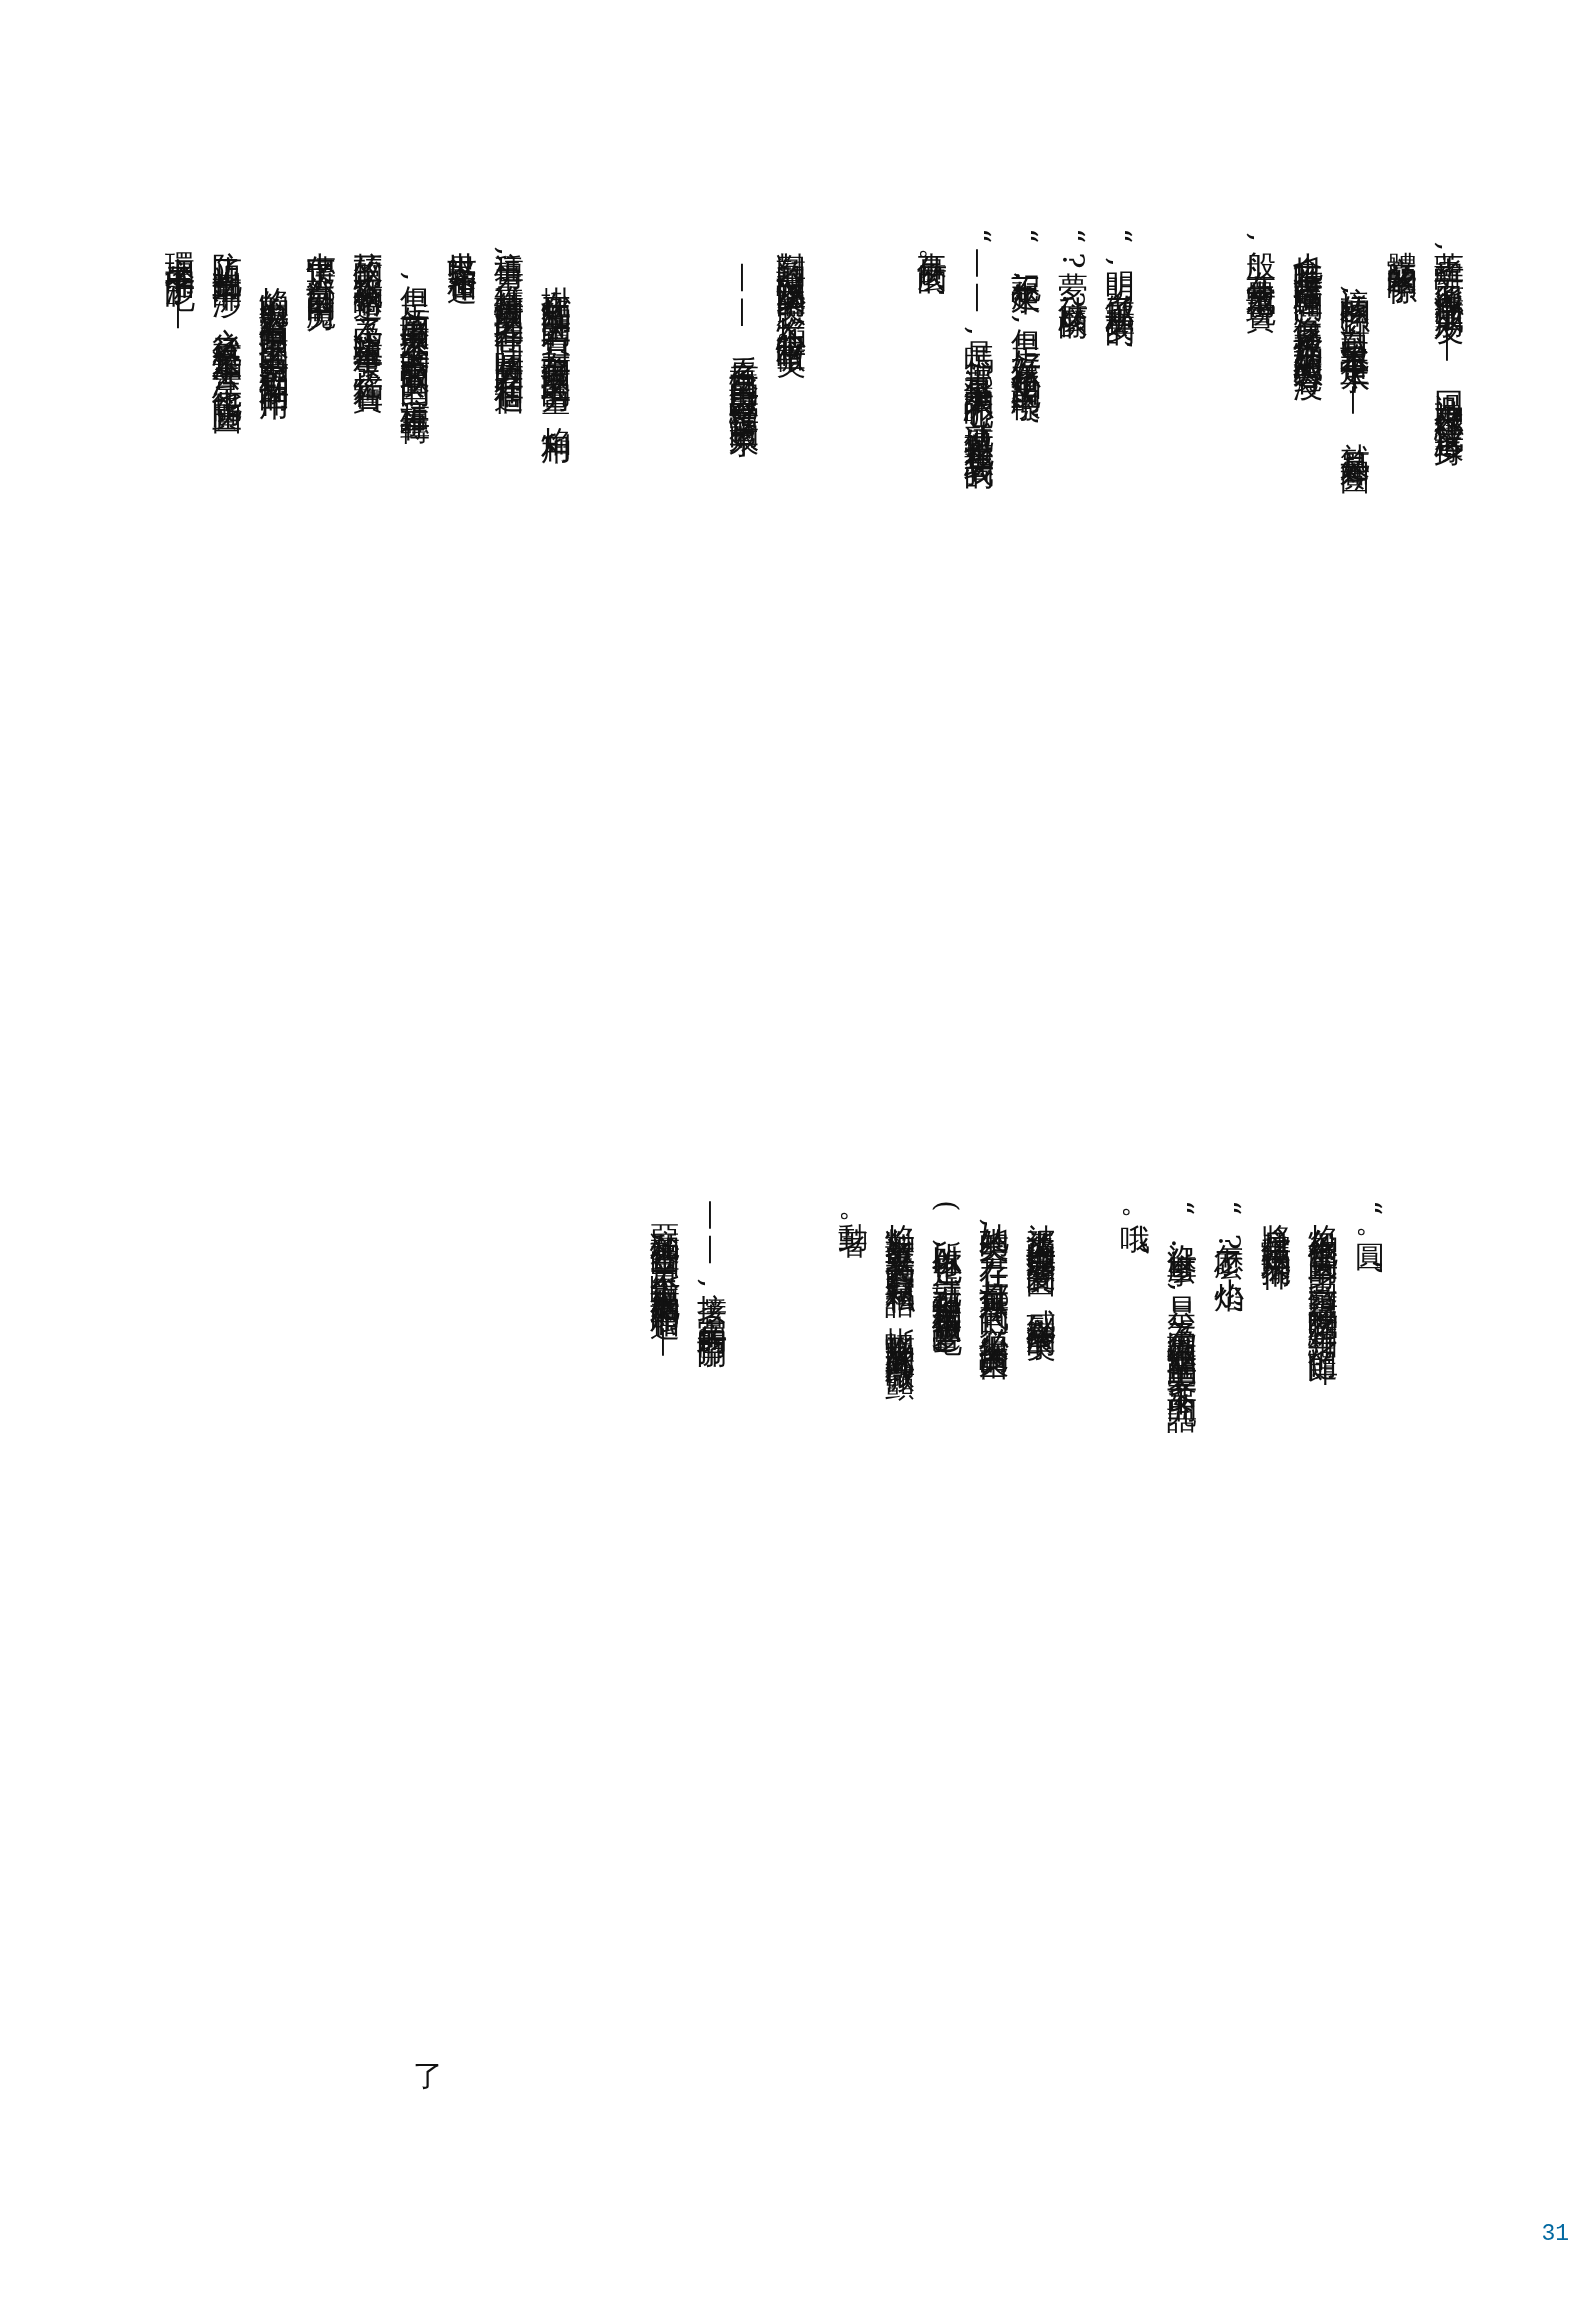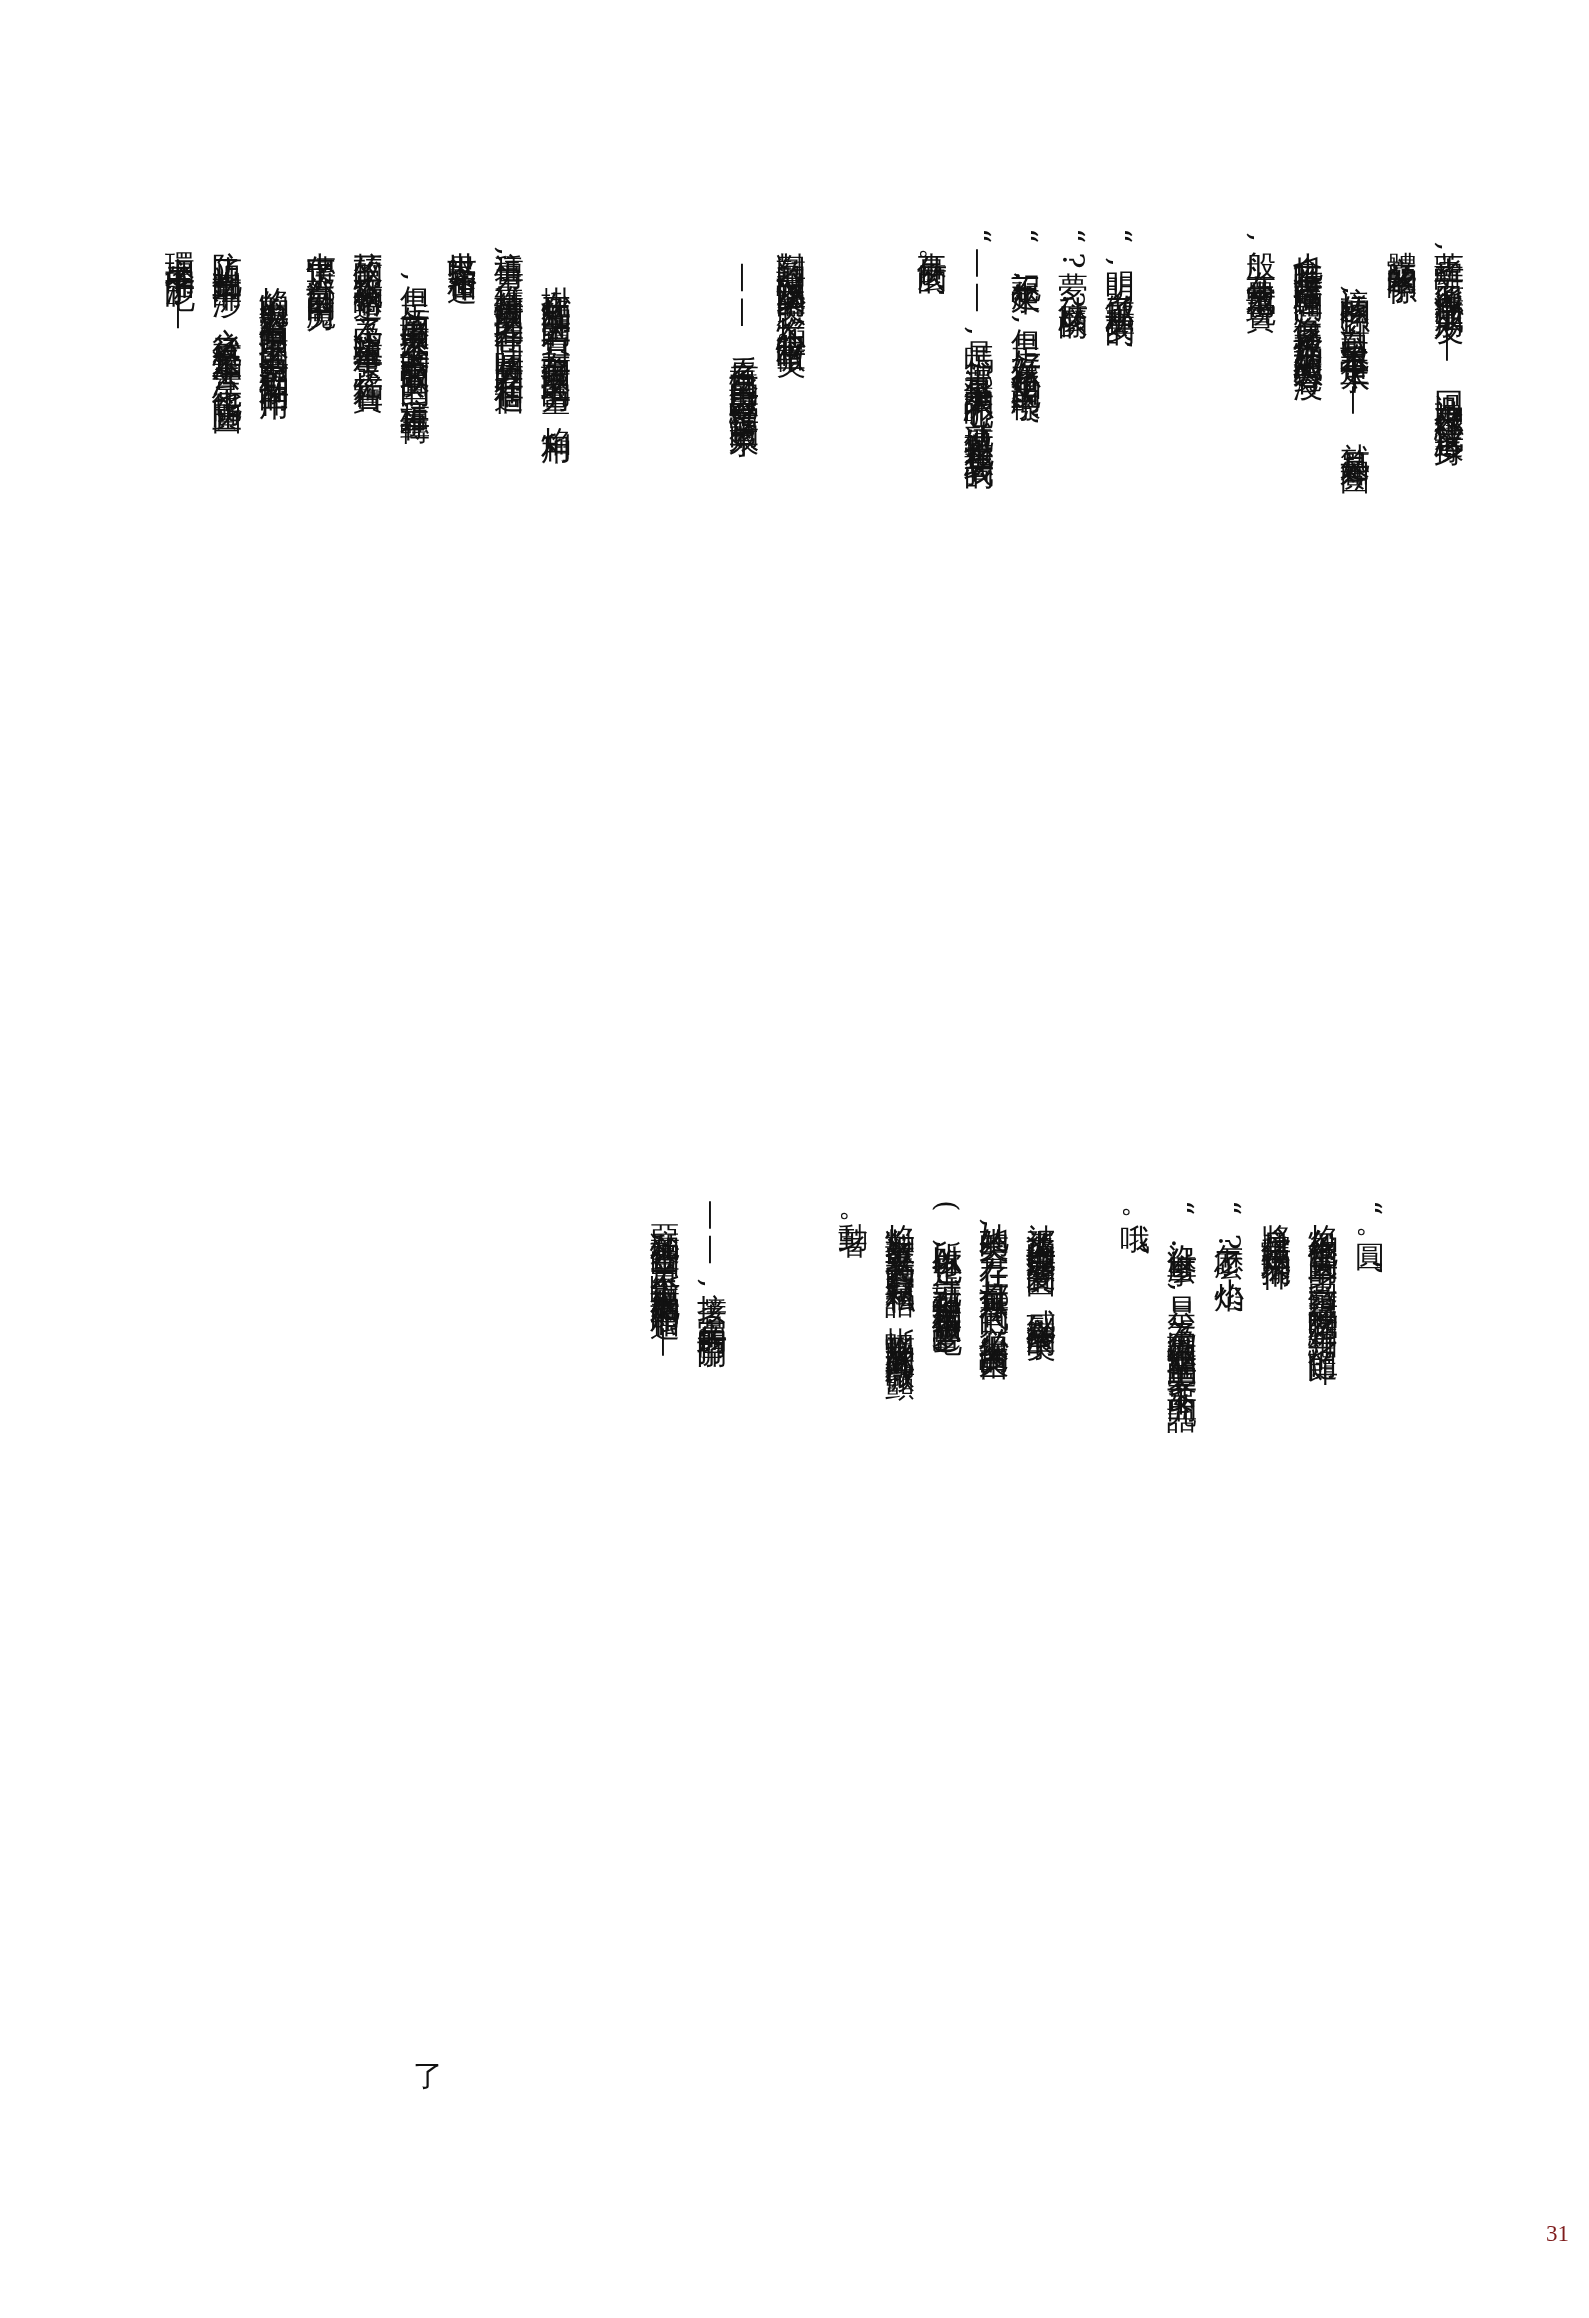--- a/index.html
+++ b/index.html
@@ -44,22 +44,22 @@
     left: 413px;
     top: 2056px;
     font-size: 30px;
     color: #111111;
   }
   #page-number {
     position: absolute;
     right: 20px;
     top: 2221px;
     font-size: 23px;
-    color: #7f1d1d;
-    font-family: Liberation Serif, serif;
+    color: #0369a1;
+    font-family: Liberation Mono, monospace;
     text-align: right;
   }
 </style>
 </head>
 <body>
 
 <div class="page">
 
   <div id="top-block" class="vblock">
       <div class="col">著距離,而後漸漸變成了朋友——回過神來已經變成這樣身</div>

